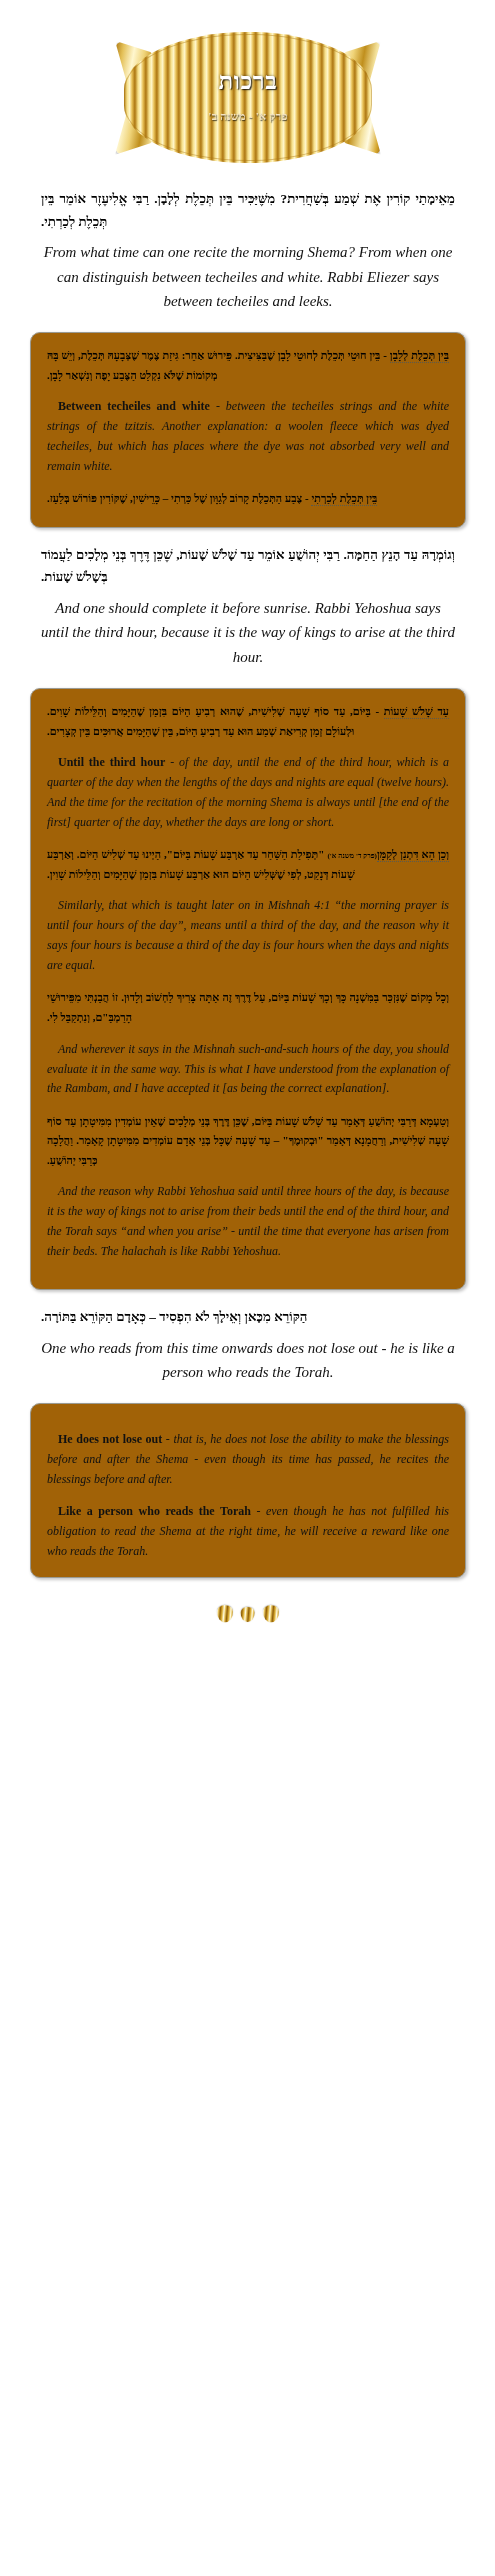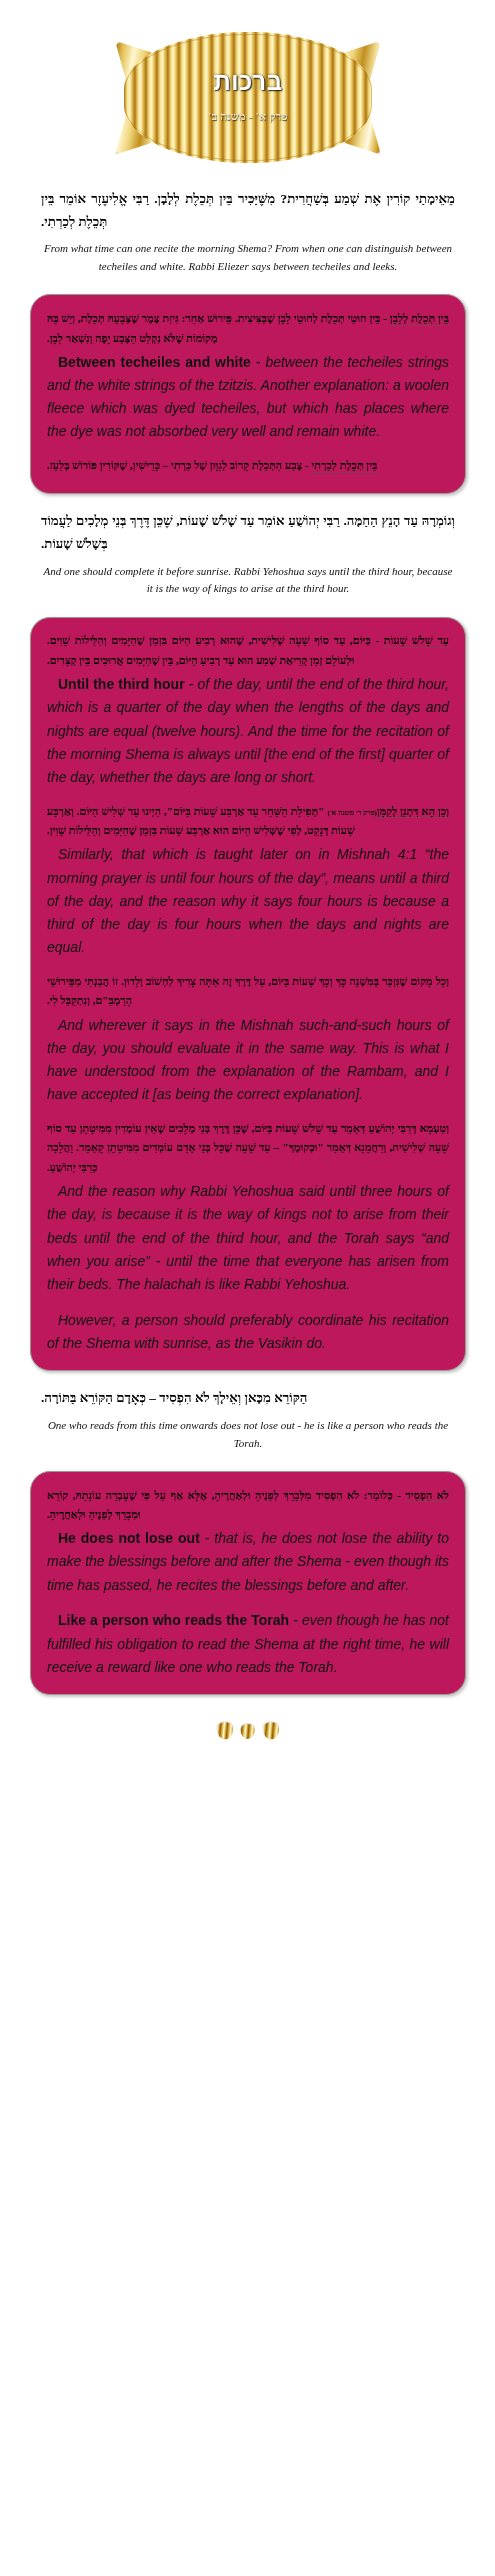--- a/index.html
+++ b/index.html
@@ -93,21 +93,21 @@
     border-radius: 0 8.7px 8.7px 0;
   }
   .banner-text {
     position: relative;
     z-index: 5;
     text-align: center;
     direction: rtl;
     padding-bottom: 3.7px;
   }
   .banner-title {
-    font-family: Liberation Sans, sans-serif;
+    font-family: Liberation Serif, serif;
     font-size: 24px;
     font-weight: 700;
     color: #ffffff;
     letter-spacing: 0.6px;
     line-height: 1.05;
     text-shadow: 1.2px 1.2px 1.2px rgba(0,0,0,.75), 0 0 3.1px rgba(0,0,0,.5);
   }
   .banner-sub {
     margin-top: 16px;
     font-size: 11px;
@@ -131,32 +131,32 @@
     font-weight: 700;
     line-height: 1.72;
     color: #000;
     unicode-bidi: isolate;
   }
   .mishnah-en {
     direction: ltr;
     text-align: center;
     font-family: "Liberation Serif", "DejaVu Serif", serif;
     font-style: italic;
-    font-size: 11px;
+    font-size: 15px;
     line-height: 1.62;
     margin-top: 6.8px;
     color: #111;
   }
 
   
   .comment-box {
     margin: 18.6px 30px 0 30px;
-    background: #be185d;
+    background: #a16207;
     border: 0.6px solid #9a9a92;
-    border-radius: 20px;
+    border-radius: 10px;
     box-shadow: 1.2px 1.9px 3.1px rgba(0,0,0,.22);
     padding: 13.6px 16px 15px 16px;
     box-sizing: border-box;
   }
   .cmt-he {
     direction: rtl;
     text-align: justify;
     text-align-last: left;
     font-family: "Liberation Serif", "DejaVu Serif", serif;
     font-size: 11px;
@@ -171,26 +171,26 @@
     padding-bottom: 0.6px;
   }
   .cmt-he .cite {
     font-size: 7.1px;
     font-weight: 700;
     letter-spacing: 0;
   }
   .cmt-en {
     direction: ltr;
     text-align: justify;
-    font-family: Liberation Sans, sans-serif;
+    font-family: Liberation Serif, serif;
     font-style: italic;
-    font-size: 14px;
+    font-size: 12px;
     line-height: 1.66;
     color: #111;
-    margin: 2px 0 0 0;
+    margin: 12px 0 0 0;
     text-indent: 11px;
   }
   .cmt-en b, .cmt-en .lemma-en {
     font-weight: 700;
     font-style: normal;
   }
   .cmt-en .he-inline {
     font-style: normal;
     font-weight: 400;
     direction: rtl;
@@ -275,34 +275,32 @@
       <p class="cmt-he">וְכָל מָקוֹם שֶׁנִּזְכַּר בַּמִּשְׁנָה כָּךְ וְכָךְ שָׁעוֹת בַּיּוֹם, עַל דֶּרֶךְ זֶה אַתָּה צָרִיךְ לַחְשׁוֹב וְלָדוּן. זוֹ הֲבַנְתִּי מִפֵּירוּשֵׁי הָרַמְבַּ"ם, וְנִתְקַבֵּל לִי.</p>
       <p class="cmt-en">And wherever it says in the Mishnah such-and-such hours of the day, you should evaluate it in the same way. This is what I have understood from the explanation of the Rambam, and I have accepted it [as being the correct explanation].</p>
     </div>
 
     <div class="cmt-section">
       <p class="cmt-he">וְטַעְמָא דְּרַבִּי יְהוֹשֻׁעַ דְּאָמַר עַד שָׁלֹשׁ שָׁעוֹת בַּיּוֹם, שֶׁכֵּן דֶּרֶךְ בְּנֵי מְלָכִים שֶׁאֵין עוֹמְדִין מִמִּיטָתָן עַד סוֹף שָׁעָה שְׁלִישִׁית, וְרַחֲמָנָא דְּאָמַר "וּבְקוּמֶךָ" – עַד שָׁעָה שֶׁכָּל בְּנֵי אָדָם עוֹמְדִים מִמִּיטָתָן קָאָמַר. וַהֲלָכָה כְּרַבִּי יְהוֹשֻׁעַ.</p>
       <p class="cmt-en">And the reason why Rabbi Yehoshua said until three hours of the day, is because it is the way of kings not to arise from their beds until the end of the third hour, and the Torah says “and when you arise” - until the time that everyone has arisen from their beds. The halachah is like Rabbi Yehoshua.</p>
     </div>
 
     <div class="cmt-section">
-      <p class="cmt-en">However, a person should preferably coordinate his recitation of the Shema with sunrise, as the Vasikin do.</p>
     </div>
 
   </div>
 
   <div class="mishnah-block">
     <div class="mishnah-he">הַקּוֹרֵא מִכָּאן וְאֵילָךְ לֹא הִפְסִיד – כְּאָדָם הַקּוֹרֵא בַּתּוֹרָה.</div>
     <div class="mishnah-en">One who reads from this time onwards does not lose out - he is like a person who reads the Torah.</div>
   </div>
 
   <div class="comment-box">
 
     <div class="cmt-section">
-      <p class="cmt-he"><span class="lemma">לֹא הִפְסִיד</span><span> - כְּלוֹמַר: לֹא הִפְסִיד מִלְּבָרֵךְ לְפָנֶיהָ וּלְאַחֲרֶיהָ, אֶלָּא אַף עַל פִּי שֶׁעָבְרָה עוֹנָתָהּ, קוֹרֵא וּמְבָרֵךְ לְפָנֶיהָ וּלְאַחֲרֶיהָ.</span></p>
       <p class="cmt-en"><span class="lemma-en">He does not lose out</span><span> - that is, he does not lose the ability to make the blessings before and after the Shema - even though its time has passed, he recites the blessings before and after.</span></p>
     </div>
 
     <div class="cmt-section">
       <p class="cmt-en"><span class="lemma-en">Like a person who reads the Torah</span><span> - even though he has not fulfilled his obligation to read the Shema at the right time, he will receive a reward like one who reads the Torah.</span></p>
     </div>
 
   </div>
 
   <div class="footer-orn">

